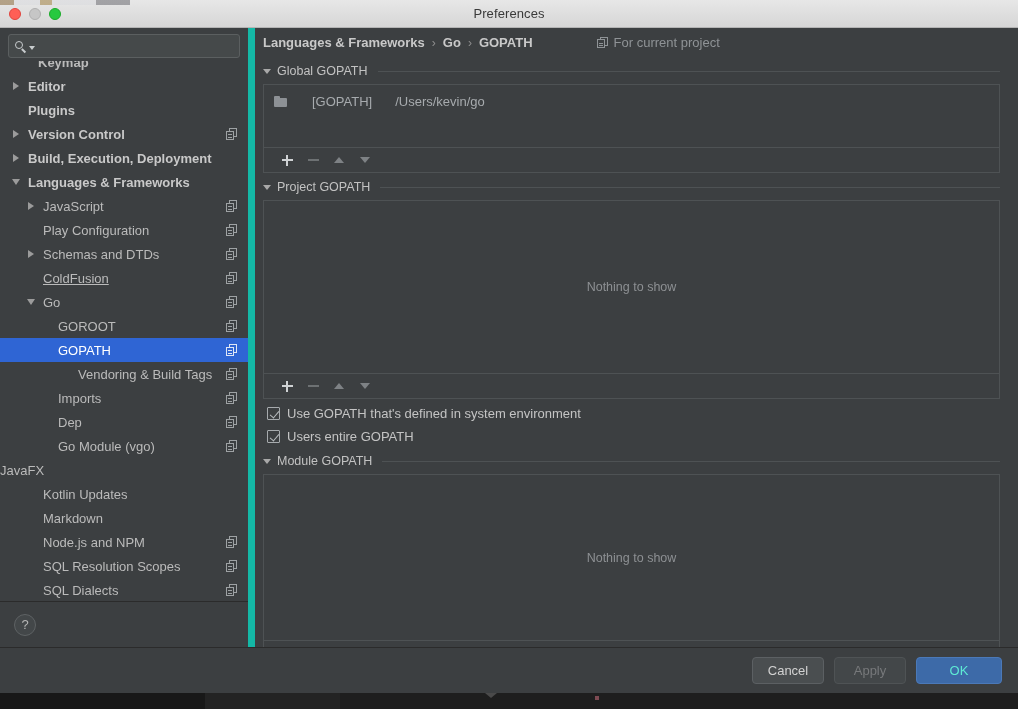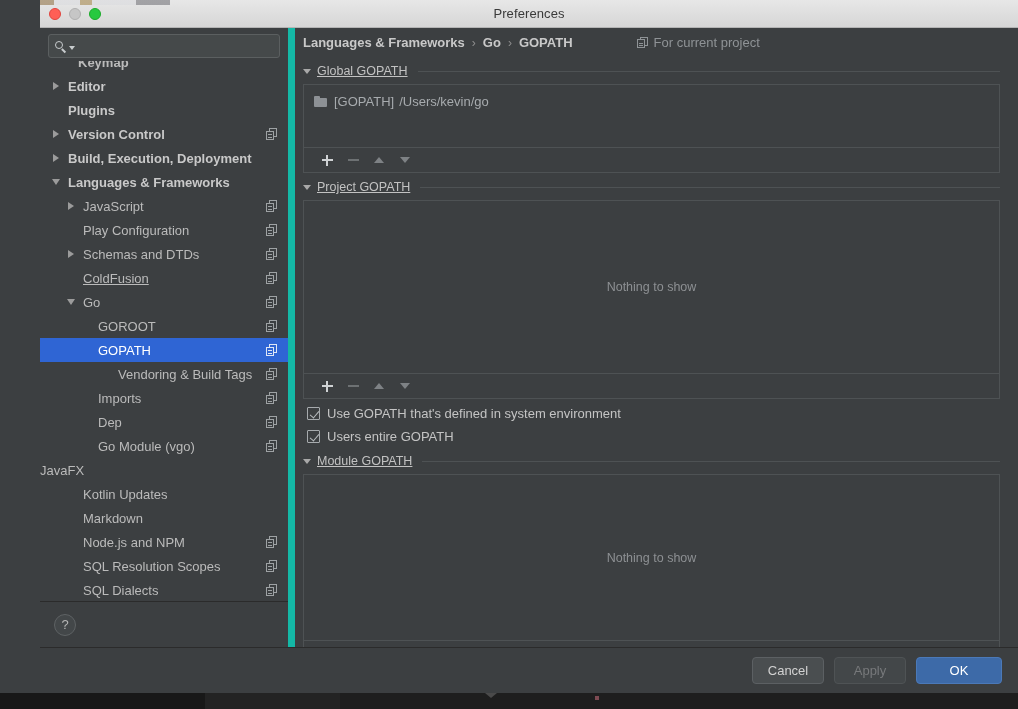--- a/index.html
+++ b/index.html
@@ -36,21 +36,21 @@
     position:absolute; left:0; top:0; width:130px; height:5px;
     background: linear-gradient(90deg,#8a6a3a 0 14px, #d9dade 14px 40px, #a08040 40px 52px, #d9dade 52px 96px, #6a6a70 96px 130px);
     opacity:.55;
   }
 
   
   .window {
     position: absolute; left: 0; top: 0;
     width: 1018px; height: 693px;
     background: #3c3f41;
-    display: flex; flex-direction: column; padding-left: 40px;
+    display: flex; flex-direction: column;
   }
 
   
   .titlebar {
     position: relative;
     height: 28px; flex: 0 0 28px;
     background: linear-gradient(180deg,#e7e7e7 0%, #d6d6d6 100%);
     border-bottom: 1px solid #b4b4b4;
     display: flex; align-items: center; justify-content: center;
   }
@@ -229,37 +229,37 @@
     display: flex; align-items: center; gap: 6px;
     height: 20px; margin-top: 4px;
   }
   .sec-tri {
     width: 0; height: 0;
     border-left: 4px solid transparent;
     border-right: 4px solid transparent;
     border-top: 5px solid #a9a9a9;
     margin-top: 1px;
   }
-  .sec-title { font-size: 12.5px; color: #c2c2c2; white-space: nowrap; text-decoration: underline; }
+  .sec-title { font-size: 12.5px; color: #c2c2c2; white-space: nowrap; }
   .sec-rule { flex: 1 1 auto; height: 1px; background: #4e5254; margin-left: 4px; }
 
   .list-panel {
     border: 1px solid #4e5254;
     background: #3c3f41;
     margin-top: 3px;
     display: flex; flex-direction: column;
   }
   .list-area {
     position: relative;
     display: flex; flex-direction: column;
   }
   .list-area.centered { align-items: center; justify-content: center; }
   .empty-text { font-size: 12.5px; color: #8d9093; }
   .list-row {
-    display: flex; align-items: center; gap: 7px;
+    display: flex; align-items: center; gap: 25px;
     height: 22px; padding-left: 10px;
     font-size: 13px; color: #a7abae;
   }
   .folder-icon {
     position: relative; width: 13px; height: 11px; flex: none;
   }
   .folder-icon .tab {
     position: absolute; left: 0; top: 0; width: 6px; height: 3px;
     background: #8d9195; border-radius: 1px 1px 0 0;
   }
@@ -331,21 +331,21 @@
     border-radius: 4px;
     font-size: 13px;
     display: flex; align-items: center; justify-content: center;
     border: 1px solid #5c6063;
     background: #4a4e50;
     color: #d2d2d2;
     cursor: default;
   }
   .btn.disabled { color: #77797b; border-color: #4f5355; background: #434749; }
   .btn.primary {
-    background: #3d6aa8; border: 1px solid #4b79b8; color: #ffffff;
+    background: #3d6aa8; border: 1px solid #4b79b8; color: #5eead4;
     min-width: 86px;
   }
 </style>
 </head>
 <body>
 
 <div id="root">
 
   <div class="desktop-strip">
     <div class="seg-a"></div>

